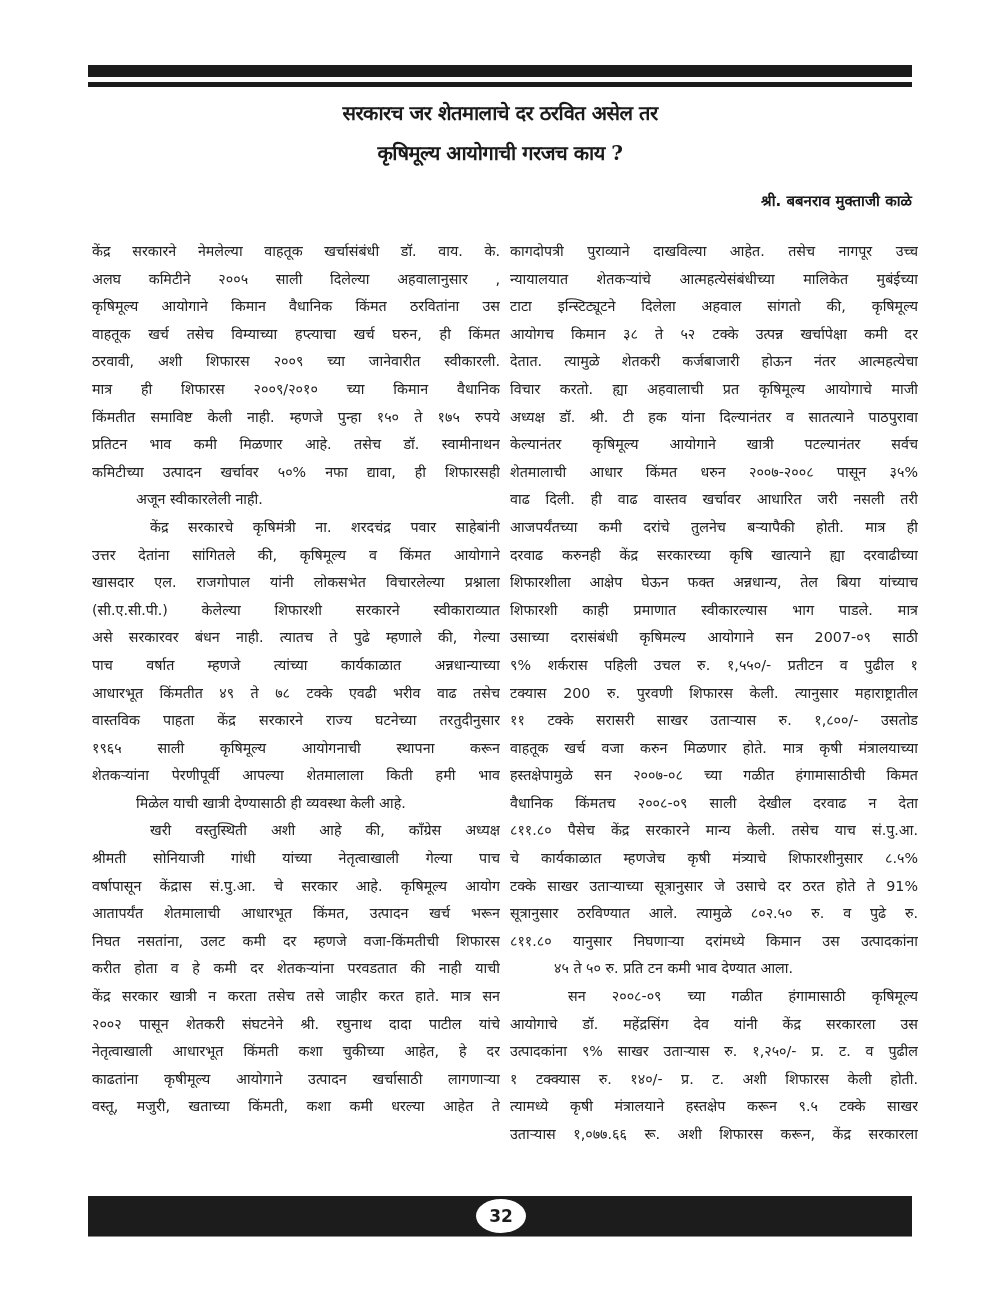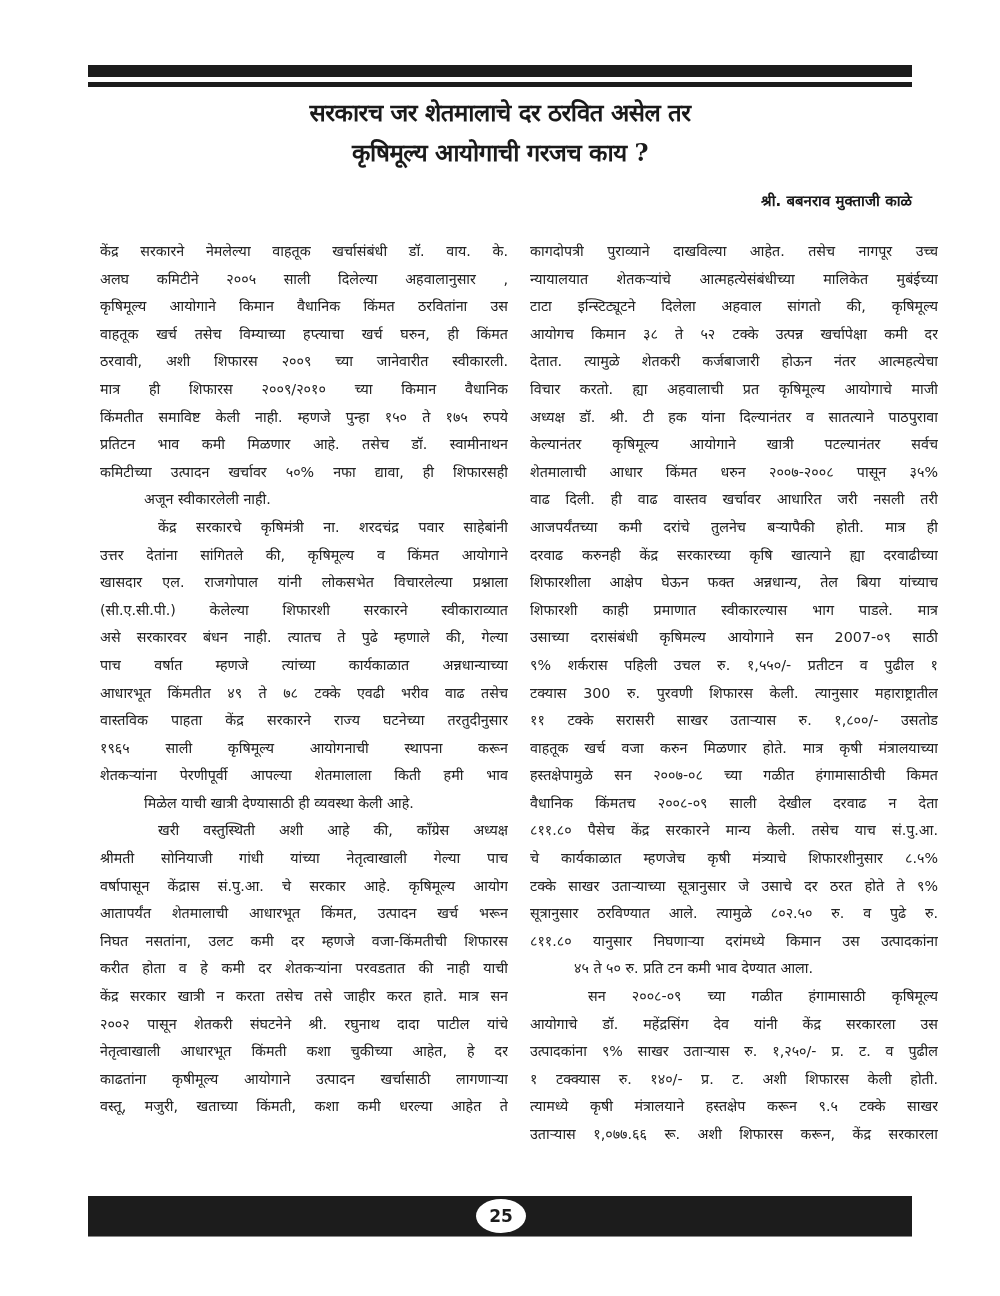--- a/index.html
+++ b/index.html
@@ -11,34 +11,34 @@
     position: absolute; left: 88px; width: 824px; top: 65px; height: 12px;
     background: #1c1c1c;
   }
   .rule-thin {
     position: absolute; left: 88px; width: 824px; top: 82px; height: 5px;
     background: #1c1c1c;
   }
   .title {
     position: absolute; left: 88px; width: 824px; top: 93px;
     text-align: center; font-family: "DejaVu Serif", serif;
-    font-size: 24px; line-height: 40px; font-weight: bold; color: #1a1a1a;
+    font-size: 20px; line-height: 40px; font-weight: bold; color: #1a1a1a;
     letter-spacing: -0.5px;
   }
   .author {
     position: absolute; right: 88px; top: 190px;
     font-size: 15px; font-weight: bold; color: #1a1a1a;
   }
   .col {
     position: absolute; top: 238px; width: 408px;
     font-size: 14.3px; line-height: 27.6px; text-align: justify;
     color: #222;
   }
-  .col.left { left: 100px; }
-  .col.right { left: 530px; }
+  .col.left { left: 92px; }
+  .col.right { left: 510px; }
   .line { display: block; white-space: nowrap; text-align-last: justify; text-align: justify; overflow: hidden; }
   .line.last { text-align-last: left; margin-left: 44px; }
   .line.indent { padding-left: 58px; }
   .footer-bar {
     position: absolute; left: 88px; width: 824px; top: 1196px; height: 40px;
     background: #1c1c1c; border-bottom: 1px solid #888;
   }
   .page-num {
     position: absolute; left: 476px; top: 1199px; width: 50px; height: 34px;
     border-radius: 50%; background: #ffffff; color: #1c1c1c;
@@ -102,33 +102,33 @@
     <span class="line">अध्यक्ष डॉ. श्री. टी हक यांना दिल्यानंतर व सातत्याने पाठपुरावा</span>
     <span class="line">केल्यानंतर कृषिमूल्य आयोगाने खात्री पटल्यानंतर सर्वच</span>
     <span class="line">शेतमालाची आधार किंमत धरुन २००७-२००८ पासून ३५%</span>
     <span class="line">वाढ दिली. ही वाढ वास्तव खर्चावर आधारित जरी नसली तरी</span>
     <span class="line">आजपर्यंतच्या कमी दरांचे तुलनेच बऱ्यापैकी होती. मात्र ही</span>
     <span class="line">दरवाढ करुनही केंद्र सरकारच्या कृषि खात्याने ह्या दरवाढीच्या</span>
     <span class="line">शिफारशीला आक्षेप घेऊन फक्त अन्नधान्य, तेल बिया यांच्याच</span>
     <span class="line">शिफारशी काही प्रमाणात स्वीकारल्यास भाग पाडले. मात्र</span>
     <span class="line">उसाच्या दरासंबंधी कृषिमल्य आयोगाने सन 2007-०९ साठी</span>
     <span class="line">९% शर्करास पहिली उचल रु. १,५५०/- प्रतीटन व पुढील १</span>
-    <span class="line">टक्यास 300 रु. पुरवणी शिफारस केली. त्यानुसार महाराष्ट्रातील</span>
+    <span class="line">टक्यास 200 रु. पुरवणी शिफारस केली. त्यानुसार महाराष्ट्रातील</span>
     <span class="line">११ टक्के सरासरी साखर उताऱ्यास रु. १,८००/- उसतोड</span>
     <span class="line">वाहतूक खर्च वजा करुन मिळणार होते. मात्र कृषी मंत्रालयाच्या</span>
     <span class="line">हस्तक्षेपामुळे सन २००७-०८ च्या गळीत हंगामासाठीची किमत</span>
     <span class="line">वैधानिक किंमतच २००८-०९ साली देखील दरवाढ न देता</span>
     <span class="line">८११.८० पैसेच केंद्र सरकारने मान्य केली. तसेच याच सं.पु.आ.</span>
     <span class="line">चे कार्यकाळात म्हणजेच कृषी मंत्र्याचे शिफारशीनुसार ८.५%</span>
-    <span class="line">टक्के साखर उताऱ्याच्या सूत्रानुसार जे उसाचे दर ठरत होते ते ९%</span>
+    <span class="line">टक्के साखर उताऱ्याच्या सूत्रानुसार जे उसाचे दर ठरत होते ते 91%</span>
     <span class="line">सूत्रानुसार ठरविण्यात आले. त्यामुळे ८०२.५० रु. व पुढे रु.</span>
     <span class="line">८११.८० यानुसार निघणाऱ्या दरांमध्ये किमान उस उत्पादकांना</span>
     <span class="line last">४५ ते ५० रु. प्रति टन कमी भाव देण्यात आला.</span>
     <span class="line indent">सन २००८-०९ च्या गळीत हंगामासाठी कृषिमूल्य</span>
     <span class="line">आयोगाचे डॉ. महेंद्रसिंग देव यांनी केंद्र सरकारला उस</span>
     <span class="line">उत्पादकांना ९% साखर उताऱ्यास रु. १,२५०/- प्र. ट. व पुढील</span>
     <span class="line">१ टक्क्यास रु. १४०/- प्र. ट. अशी शिफारस केली होती.</span>
     <span class="line">त्यामध्ये कृषी मंत्रालयाने हस्तक्षेप करून ९.५ टक्के साखर</span>
     <span class="line">उताऱ्यास १,०७७.६६ रू. अशी शिफारस करून, केंद्र सरकारला</span>
   </div>
 
 <div class="footer-bar"></div>
-<div class="page-num">25</div>
+<div class="page-num">32</div>
 
 </body></html>

